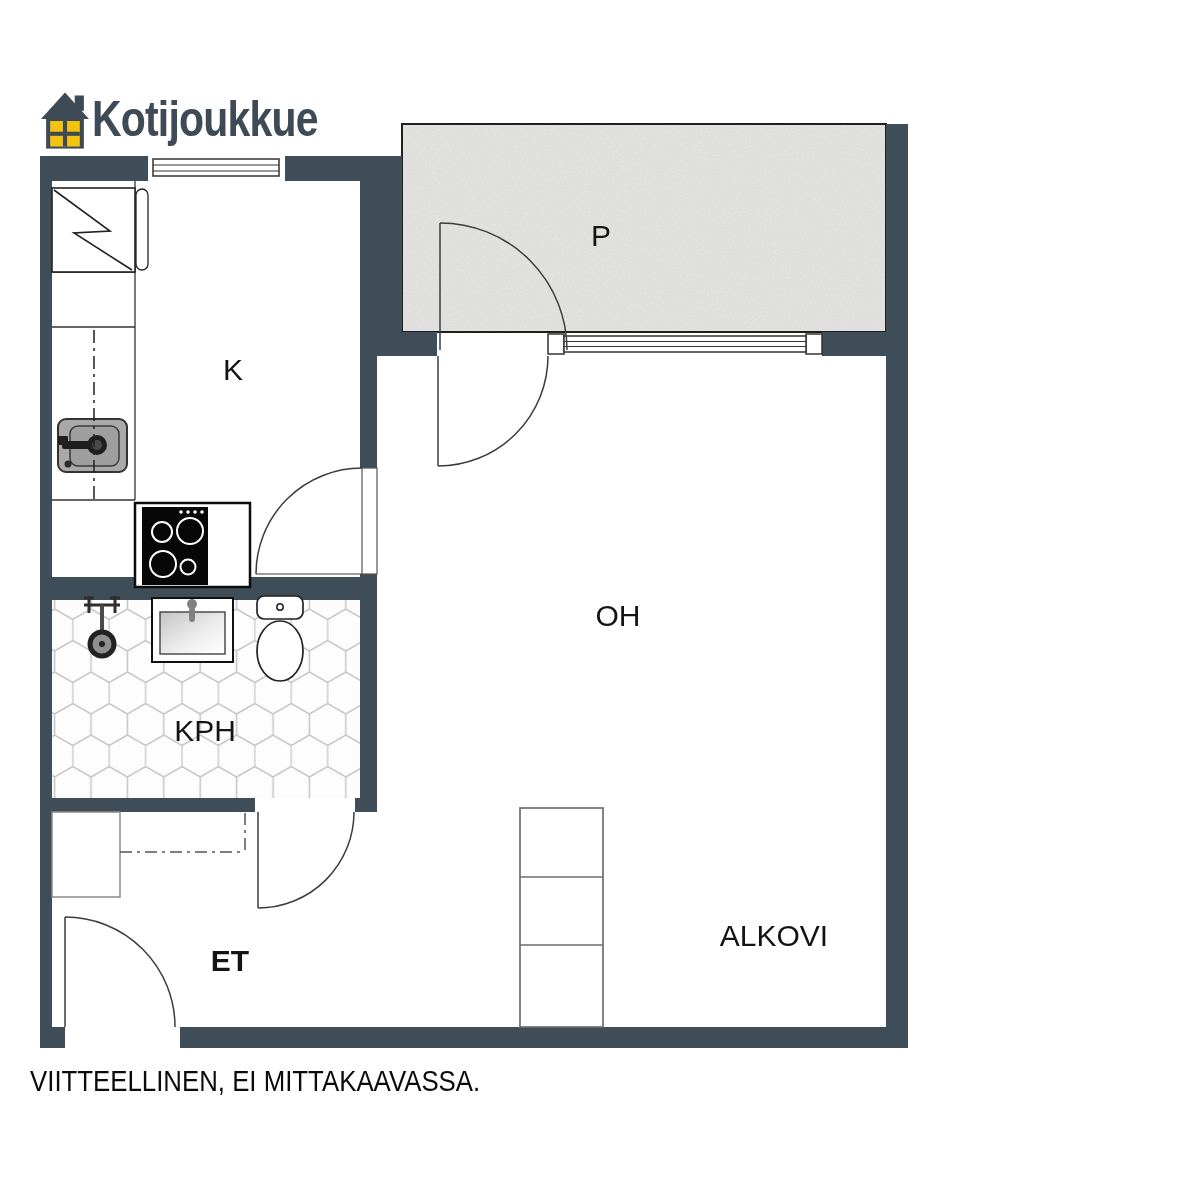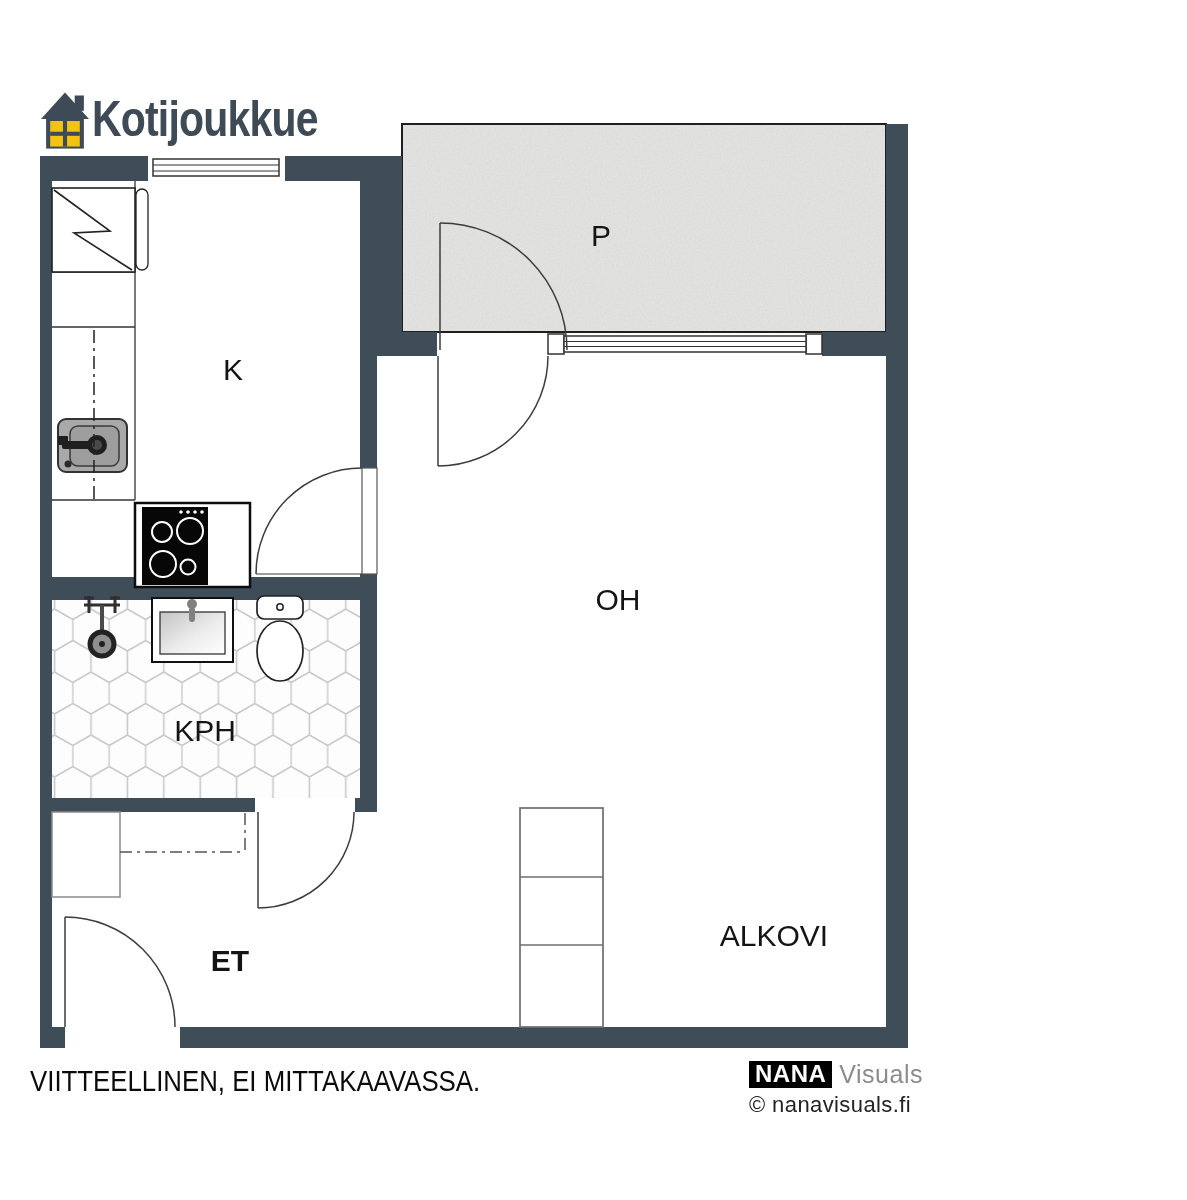--- a/index.html
+++ b/index.html
@@ -24,21 +24,21 @@
     letter-spacing:-1px;transform:scaleX(.82);transform-origin:left top;
     white-space:nowrap;
   }
   
   .room-label{
     position:absolute;transform:translate(-50%,-50%);
     font-size:30px;color:#141414;letter-spacing:0;white-space:nowrap;
   }
   .lbl-p{left:601px;top:236px;}
   .lbl-k{left:233px;top:370px;}
-  .lbl-oh{left:618px;top:600px;}
+  .lbl-oh{left:618px;top:616px;}
   .lbl-kph{left:205px;top:731px;text-align:center;}
   .lbl-et{left:230px;top:961px;font-weight:bold;}
   .lbl-alkovi{left:774px;top:936px;}
   
   .disclaimer{
     position:absolute;left:30px;top:1064px;
     font-size:30px;color:#0b0b0b;
     transform:scaleX(.86);transform-origin:left top;white-space:nowrap;
   }
   .credit{position:absolute;left:749px;top:1060px;}
@@ -233,21 +233,14 @@
   <div class="brand-text">Kotijoukkue</div>
 
   <div class="room-label lbl-p">P</div>
   <div class="room-label lbl-k">K</div>
   <div class="room-label lbl-oh">OH</div>
   <div class="room-label lbl-kph">KPH</div>
   <div class="room-label lbl-et">ET</div>
   <div class="room-label lbl-alkovi">ALKOVI</div>
 
   <div class="disclaimer">VIITTEELLINEN, EI MITTAKAAVASSA.</div>
-  <div class="credit">
-    <div class="credit-row">
-      <span class="credit-box">NANA</span>
-      <span class="credit-name">Visuals</span>
-    </div>
-    <div class="credit-site">© nanavisuals.fi</div>
-  </div>
 
 </div>
 
 </body></html>

